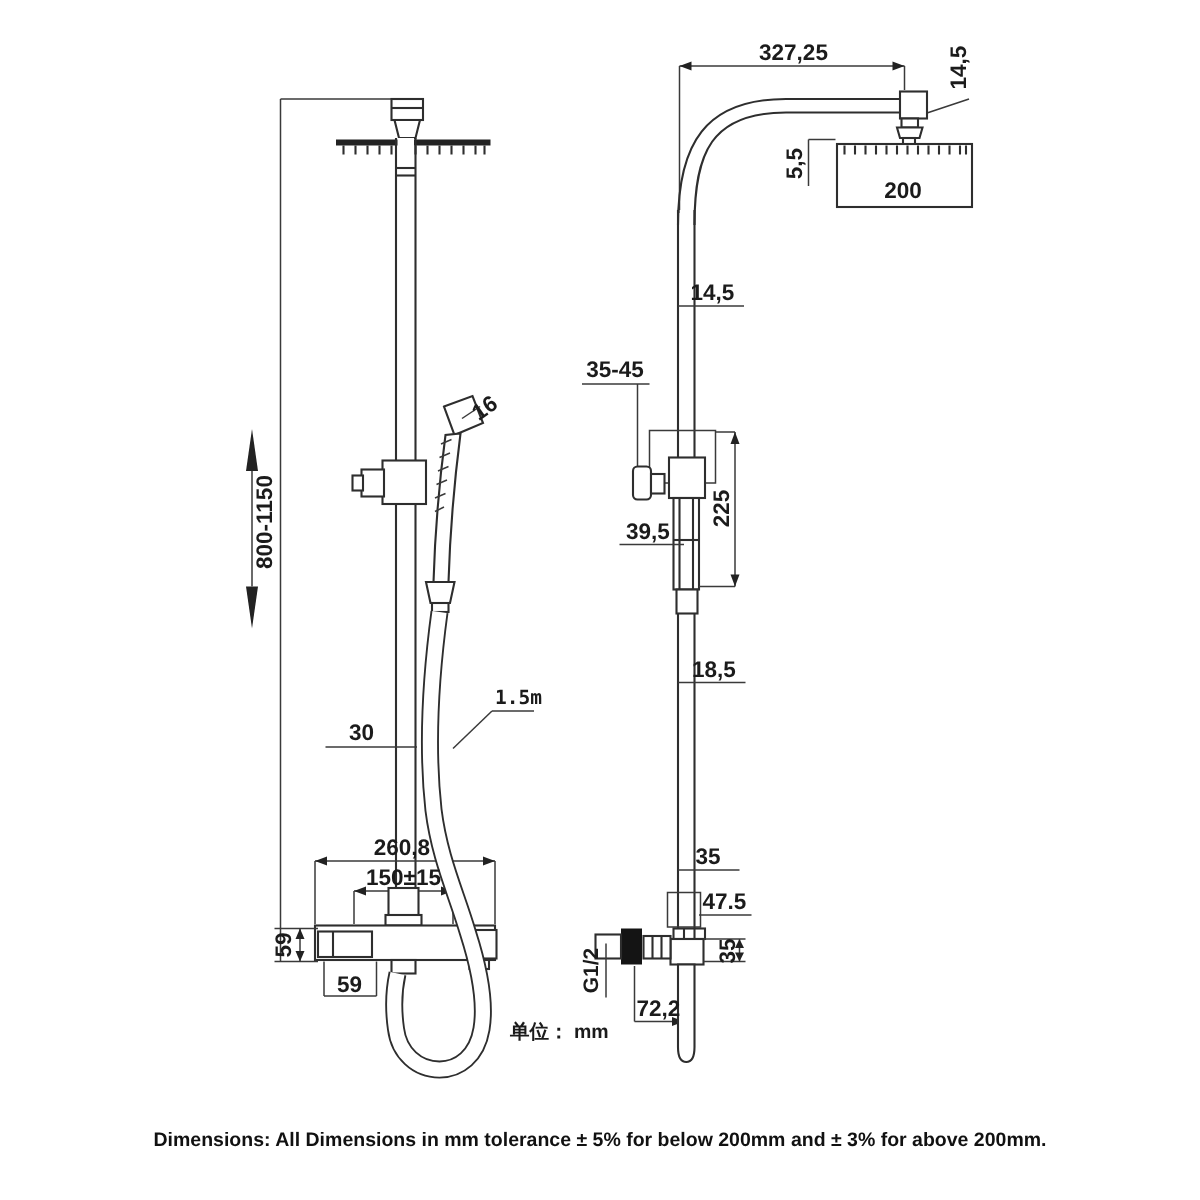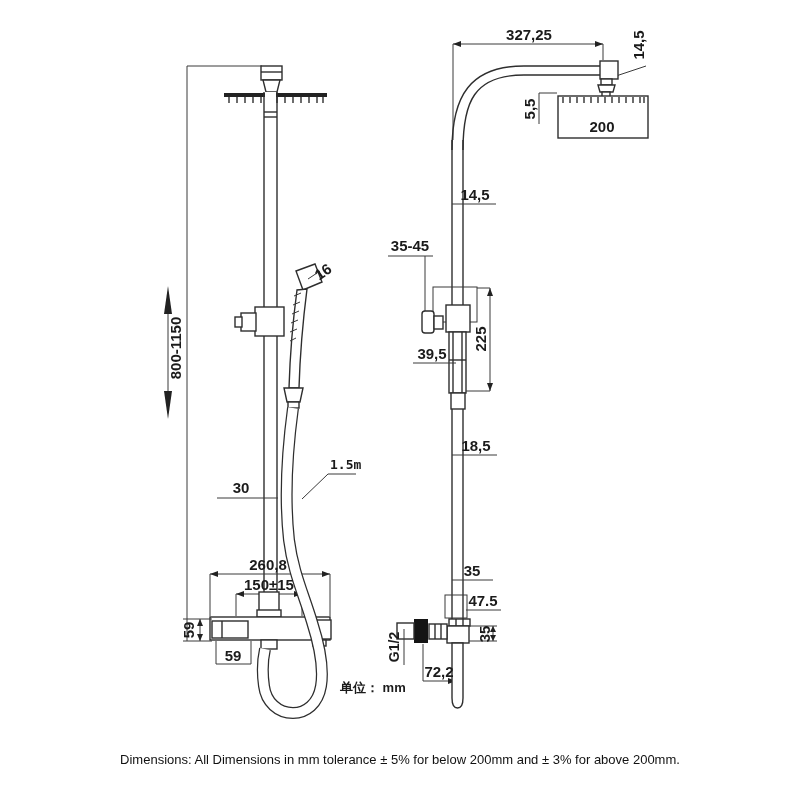--- a/index.html
+++ b/index.html
@@ -4,21 +4,21 @@
 <style>
   html,body{margin:0;padding:0;background:#ffffff;}
   .stage{position:relative;width:800px;height:800px;background:#ffffff;overflow:hidden;
          font-family:"Liberation Sans","DejaVu Sans",sans-serif;}
   svg{display:block;}
   svg text{fill:#1b1b1b;font-family:"Liberation Sans","DejaVu Sans",sans-serif;font-weight:bold;}
   .dim{font-size:15px;}
   .dim-sm{font-size:13px;}
   .units{font-size:13px;}
   .caption{position:absolute;left:0;right:0;top:752px;text-align:center;
-           font-size:13px;color:#111;font-weight:normal;letter-spacing:0;}
+           font-size:13px;color:#111;font-weight:bold;letter-spacing:0;}
   .ln{stroke:#2e2e2e;stroke-width:1.4;fill:none;}
   .thin{stroke:#3a3a3a;stroke-width:1;fill:none;}
   .wfill{fill:#ffffff;stroke:#2e2e2e;stroke-width:1.4;}
   .solid{fill:#222;stroke:none;}
 </style>
 </head>
 <body>
 
 <div class="stage">
 <svg width="800" height="800" viewBox="0 0 800 800">

